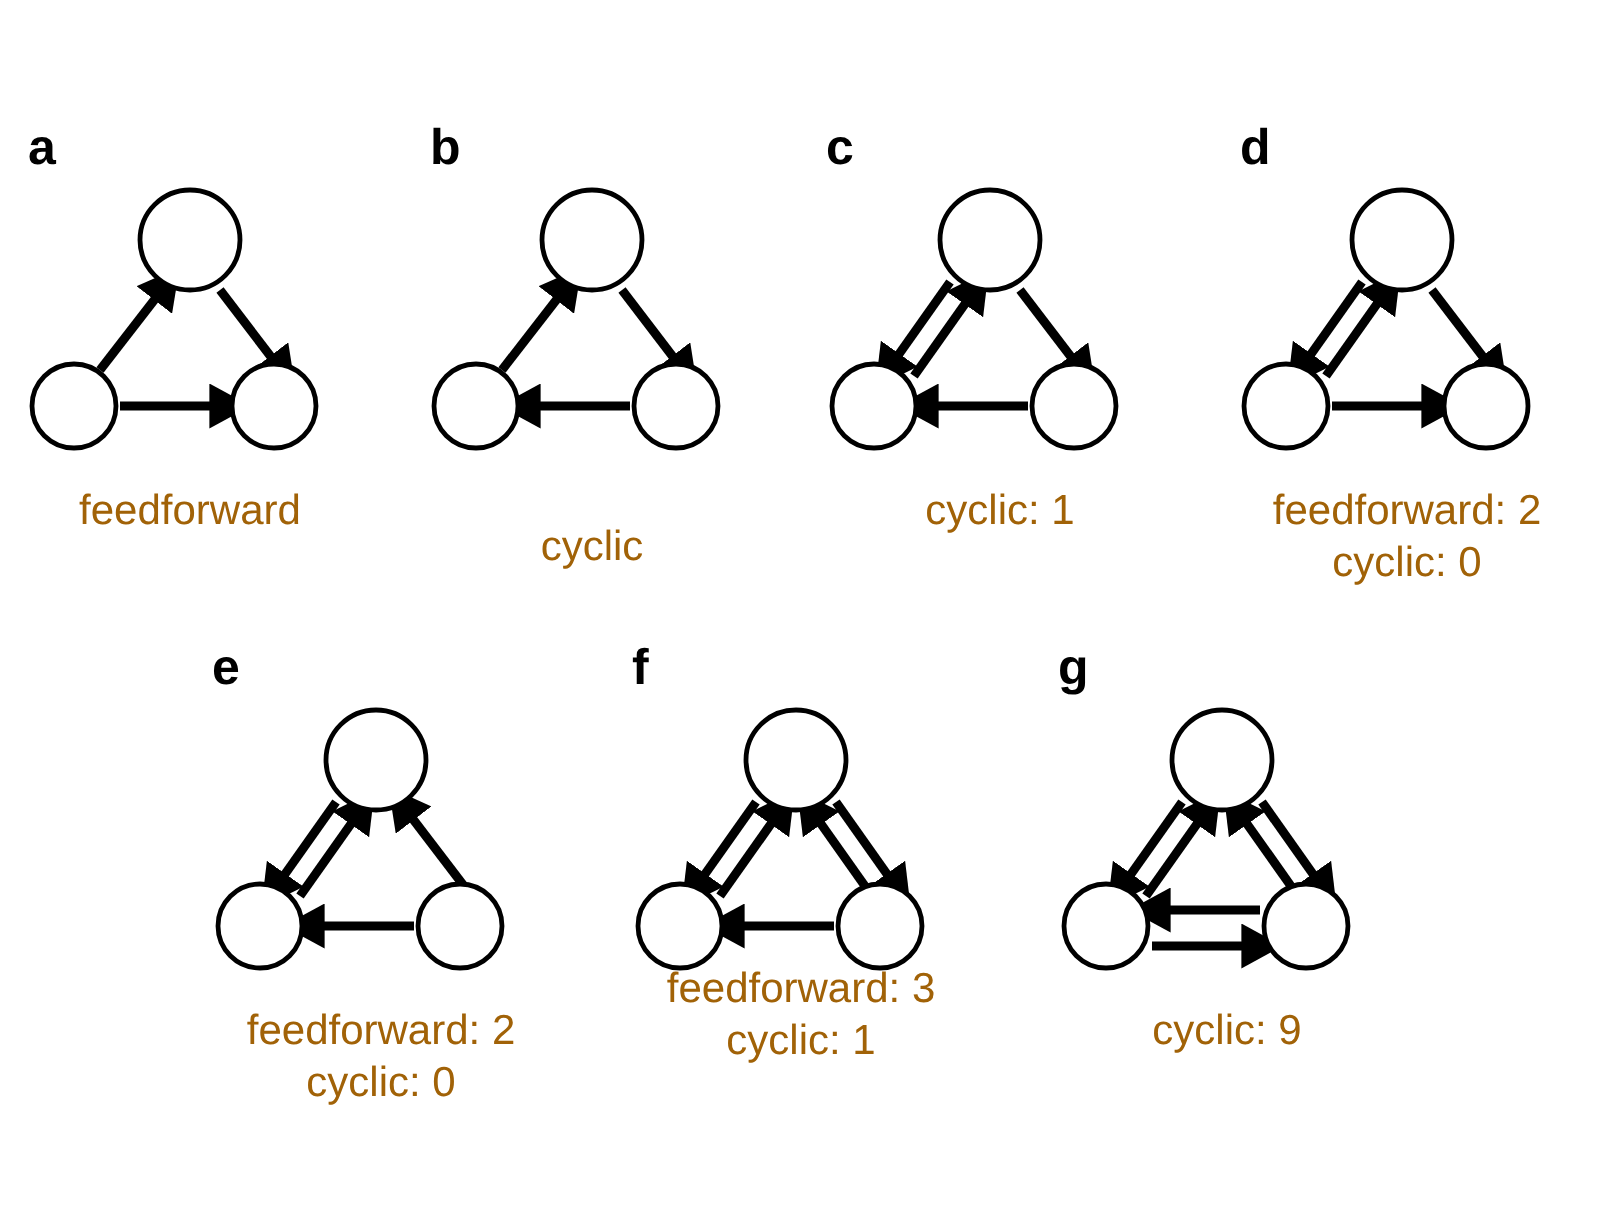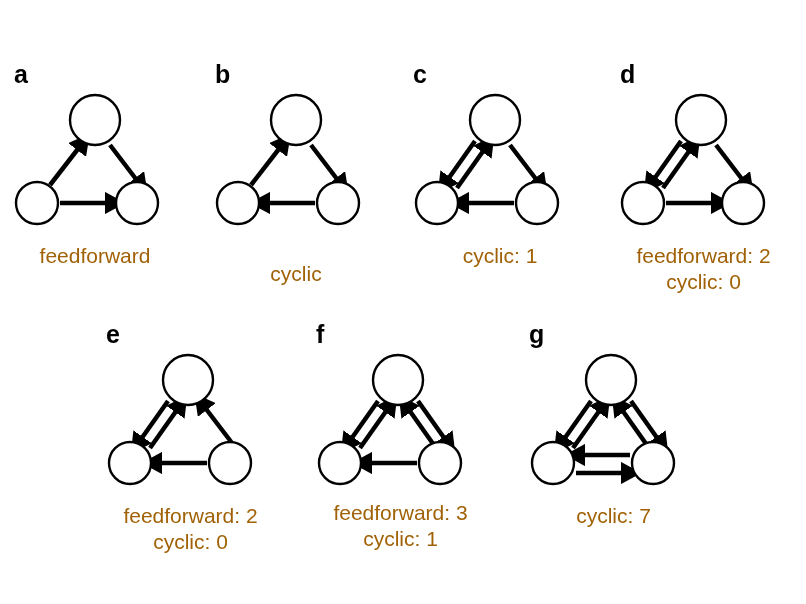--- a/index.html
+++ b/index.html
@@ -168,21 +168,21 @@
     </defs>
     <line class="edge" x1="57" y1="113" x2="86" y2="72" stroke-width="4.5" marker-end="url(#ah-f)"></line>
     <line class="edge" x1="75" y1="66" x2="46" y2="107" stroke-width="4.5" marker-end="url(#ah-f)"></line>
     <line class="edge" x1="133" y1="113" x2="104" y2="72" stroke-width="4.5" marker-end="url(#ah-f)"></line>
     <line class="edge" x1="115" y1="66" x2="144" y2="107" stroke-width="4.5" marker-end="url(#ah-f)"></line>
     <line class="edge" x1="114" y1="128" x2="63" y2="128" stroke-width="4.5" marker-end="url(#ah-f)"></line>
     <circle class="node" cx="95" cy="45" r="25"></circle>
     <circle class="node" cx="37" cy="128" r="21"></circle>
     <circle class="node" cx="137" cy="128" r="21"></circle>
   </svg>
-  <div class="panel-caption" style="left:298px; top:500px; width:205px;">
+  <div class="panel-caption" style="left:298px; top:482px; width:205px;">
     <div>feedforward: 3</div>
     <div>cyclic: 1</div>
   </div>
 
   <div class="panel-letter" style="left:529px; top:322px;">g</div>
   <svg class="graph" style="left:516px; top:335px;" width="200" height="160" viewBox="0 0 200 160">
     <defs>
       <marker id="ah-g" markerWidth="5" markerHeight="5" refX="1.4" refY="2.5" orient="auto" markerUnits="strokeWidth">
         <path d="M0,0 L4.6,2.5 L0,5 z" fill="#000"></path>
       </marker>
@@ -191,16 +191,16 @@
     <line class="edge" x1="75" y1="66" x2="46" y2="107" stroke-width="4.5" marker-end="url(#ah-g)"></line>
     <line class="edge" x1="133" y1="113" x2="104" y2="72" stroke-width="4.5" marker-end="url(#ah-g)"></line>
     <line class="edge" x1="115" y1="66" x2="144" y2="107" stroke-width="4.5" marker-end="url(#ah-g)"></line>
     <line class="edge" x1="114" y1="120" x2="63" y2="120" stroke-width="4.5" marker-end="url(#ah-g)"></line>
     <line class="edge" x1="60" y1="138" x2="111" y2="138" stroke-width="4.5" marker-end="url(#ah-g)"></line>
     <circle class="node" cx="95" cy="45" r="25"></circle>
     <circle class="node" cx="37" cy="128" r="21"></circle>
     <circle class="node" cx="137" cy="128" r="21"></circle>
   </svg>
   <div class="panel-caption" style="left:511px; top:503px; width:205px;">
-    <div>cyclic: 7</div>
+    <div>cyclic: 9</div>
   </div>
 
 </div>
 
 </body></html>

